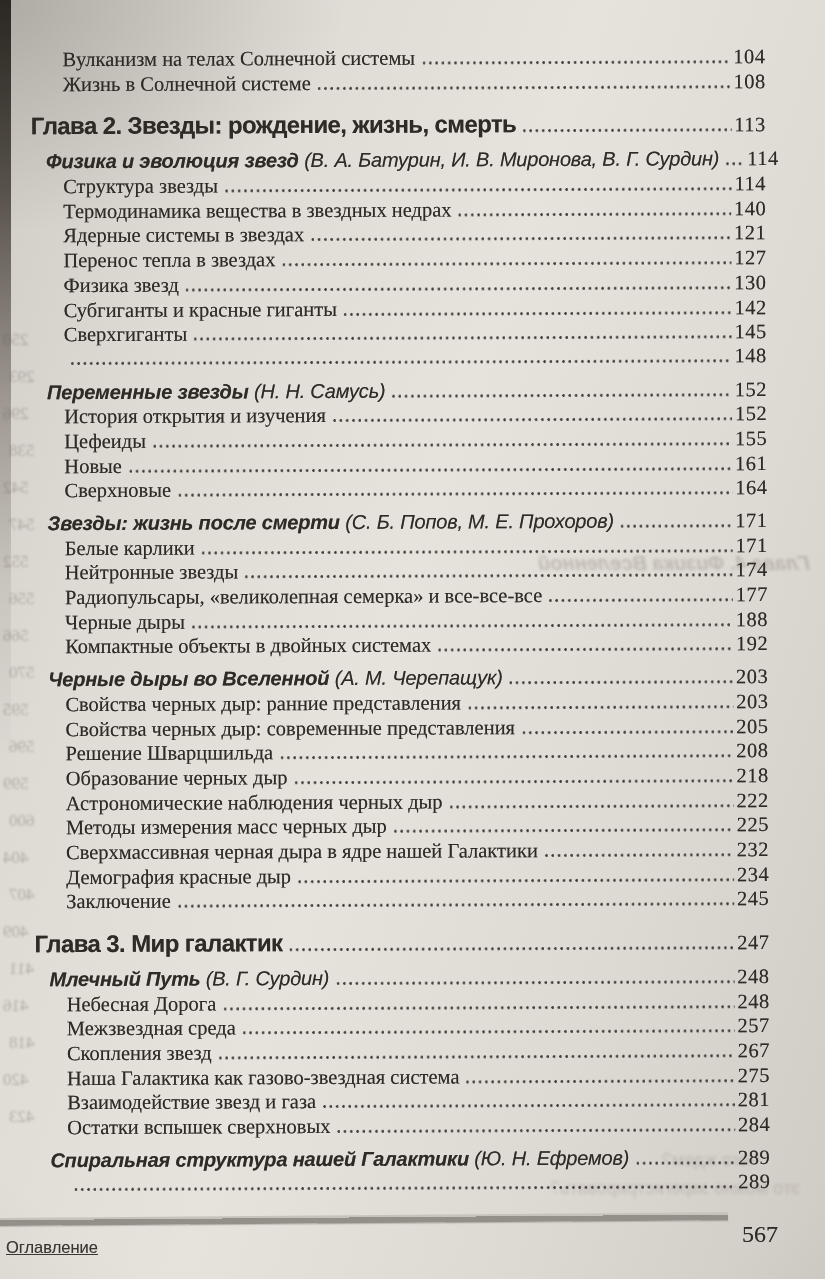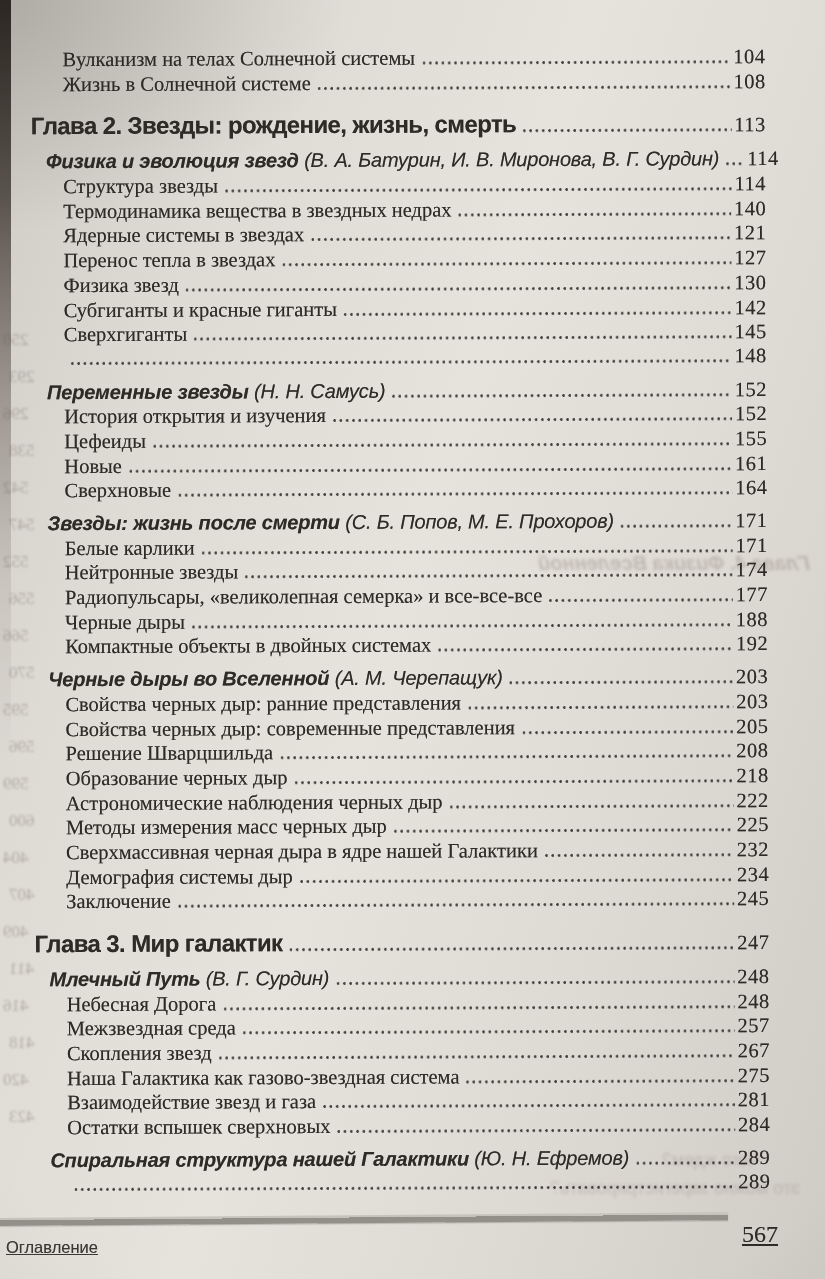--- a/index.html
+++ b/index.html
@@ -49,21 +49,21 @@
 
   .footer-bar{position:absolute;left:0;top:1218px;width:728px;height:8px;
     transform:rotate(-.45deg);transform-origin:left center;
     background:linear-gradient(to bottom,#c6c3bd 0 28%,#93908a 28% 100%);
     box-shadow:0 1px 1px rgba(120,115,108,.35);}
   .footer-label{position:absolute;left:6px;top:1238px;
     font:16.5px "Liberation Sans", sans-serif;color:#3b3733;
     text-shadow:0 0 .5px rgba(59,55,51,.5);text-decoration:underline;}
   .footer-page{position:absolute;right:47px;top:1221px;
     font:24px "Liberation Serif", serif;color:#2e2b27;
-    text-shadow:0 0 .5px rgba(46,43,39,.5);text-decoration:underline;}
+    text-shadow:0 0 .5px rgba(46,43,39,.5);}
 </style>
 </head>
 <body>
 
 <div class="left-edge"></div>
 
 <div class="ghosts" id="ghost-layer">
     <div class="ghost ghost-head" style="left: 560px; top: 552px; width: 250px;">Глава 4. Физика Вселенной</div>
     <div class="ghost ghost-line" style="left: 610px; top: 1150px; width: 150px;">Чего ждем?</div>
     <div class="ghost ghost-line" style="left: 540px; top: 1178px; width: 260px;">это можно зарегистрировать?</div>
@@ -245,21 +245,21 @@
     <span class="t">Методы измерения масс черных дыр</span>
     <span class="dots"></span>
     <span class="pg">225</span>
   </div>
       <div class="row sub">
     <span class="t">Сверхмассивная черная дыра в ядре нашей Галактики</span>
     <span class="dots"></span>
     <span class="pg">232</span>
   </div>
       <div class="row sub">
-    <span class="t">Демография системы дыр</span>
+    <span class="t">Демография красные дыр</span>
     <span class="dots"></span>
     <span class="pg">234</span>
   </div>
       <div class="row sub">
     <span class="t">Заключение</span>
     <span class="dots"></span>
     <span class="pg">245</span>
   </div>
       <div class="row chapter">
     <span class="t">Глава 3. Мир галактик</span>

